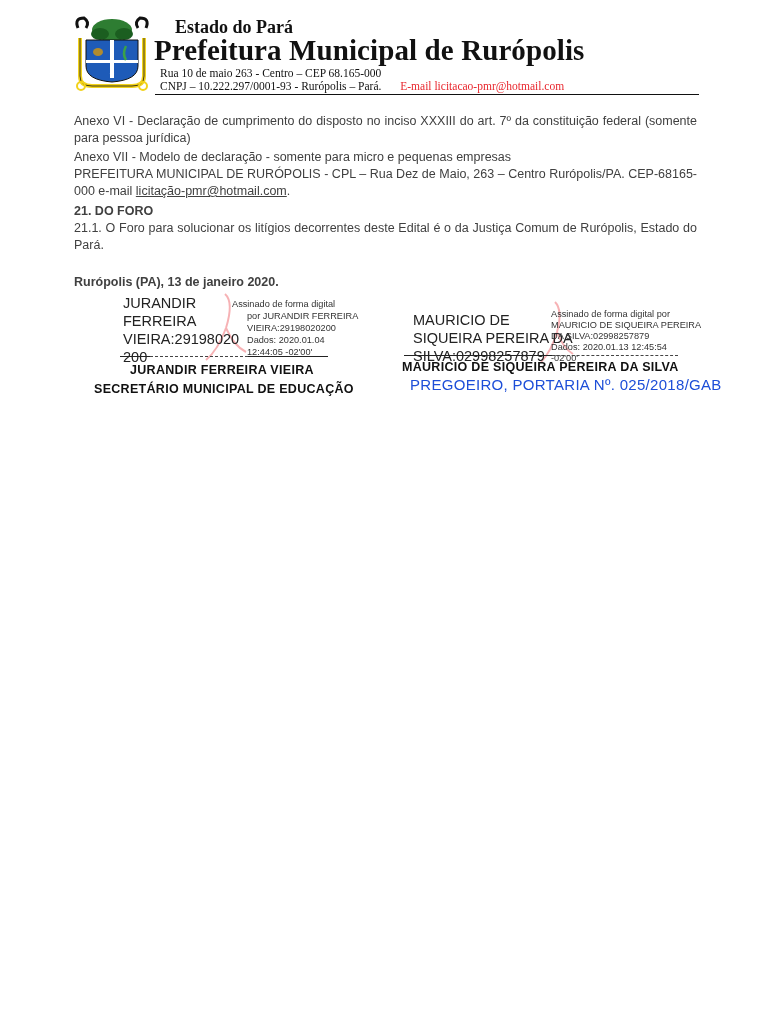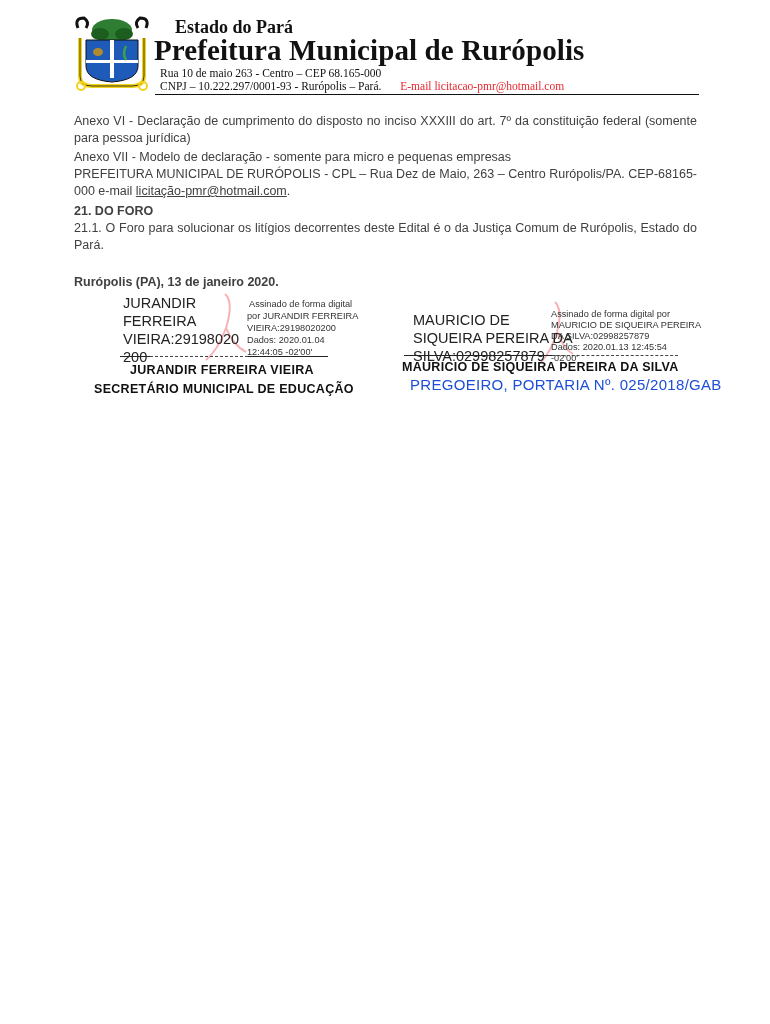--- a/index.html
+++ b/index.html
@@ -71,21 +71,21 @@
 <div class="p sans" style="top:274px;font-weight:bold;">Rurópolis (PA), 13 de janeiro 2020.</div>
 
 <div>
   <svg class="acro" style="left:200px; top:292px; width:50px; height:72px;" viewBox="0 0 50 72">
     <path d="M25 2 Q34 10 26 36 Q18 58 6 68 M26 36 Q34 54 46 60" stroke="#e8262d" stroke-width="2" fill="none"></path>
   </svg>
   <div class="sig-big sans" style="left:123px; top:294px;">JURANDIR</div>
   <div class="sig-big sans" style="left:123px; top:312px;">FERREIRA</div>
   <div class="sig-big sans" style="left:123px; top:330px;">VIEIRA:29198020</div>
   <div class="sig-big sans" style="left:123px; top:348px;">200</div>
-  <div class="sig-small sans" style="left:249px; top:299px;">Assinado de forma digital</div>
+  <div class="sig-small sans" style="left:232px; top:299px;">Assinado de forma digital</div>
   <div class="sig-small sans" style="left:247px; top:311px;">por JURANDIR FERREIRA</div>
   <div class="sig-small sans" style="left:247px; top:323px;">VIEIRA:29198020200</div>
   <div class="sig-small sans" style="left:247px; top:335px;">Dados: 2020.01.04</div>
   <div class="sig-small sans" style="left:247px; top:347px;">12:44:05 -02'00'</div>
   <div class="sig-rule" style="left:120px; top:356px; width:30px;"></div>
   <div class="sig-rule dashed" style="left:150px; top:356px; width:98px;"></div>
   <div class="sig-rule" style="left:248px; top:356px; width:80px;"></div>
   <div class="sig-name sans" style="left:130px; top:363px;">JURANDIR FERREIRA VIEIRA</div>
   <div class="sig-name sans" style="left:94px; top:382px;">SECRETÁRIO MUNICIPAL DE EDUCAÇÃO</div>
 </div>

